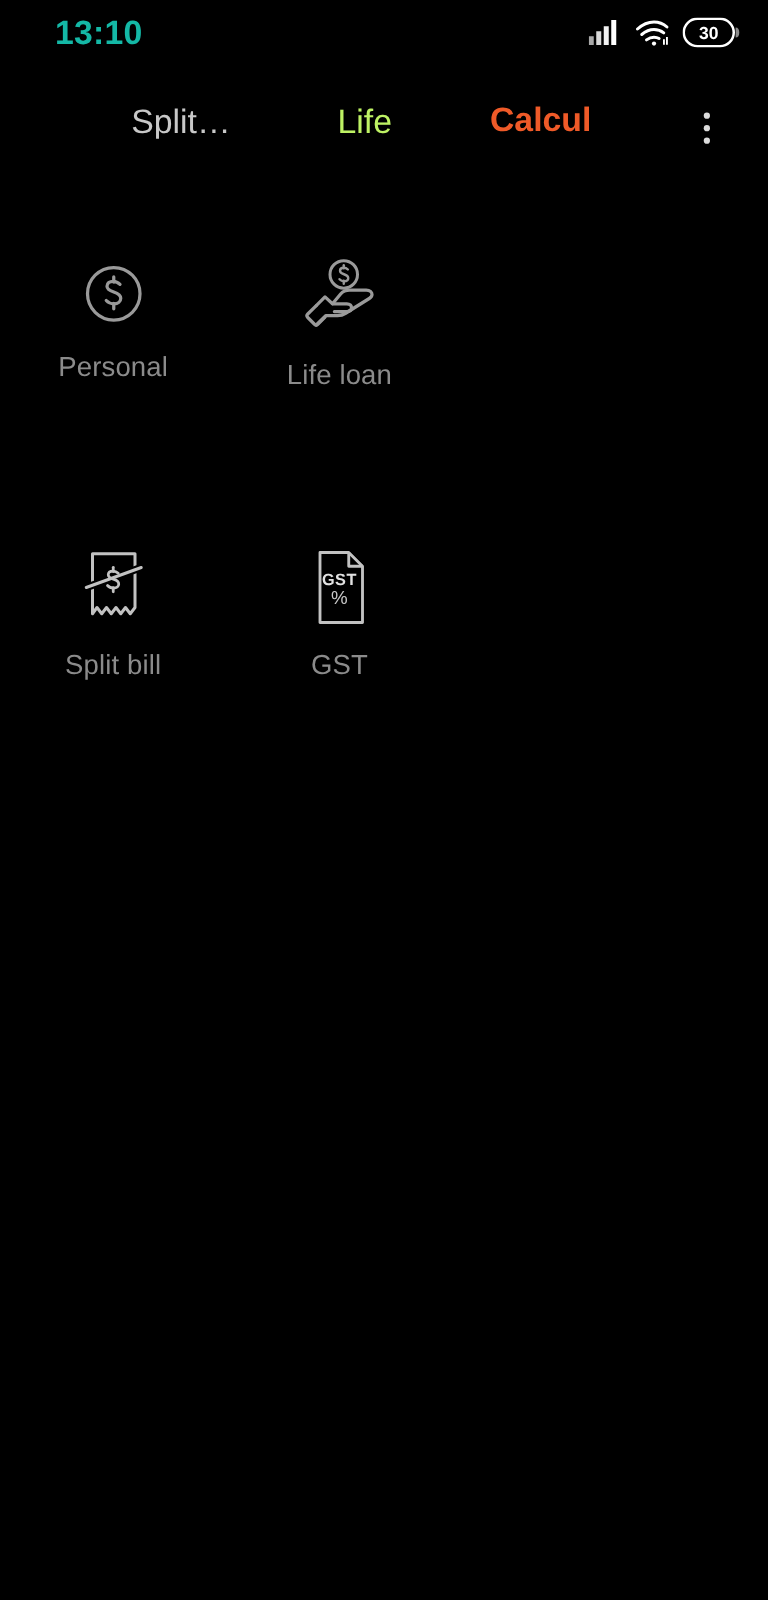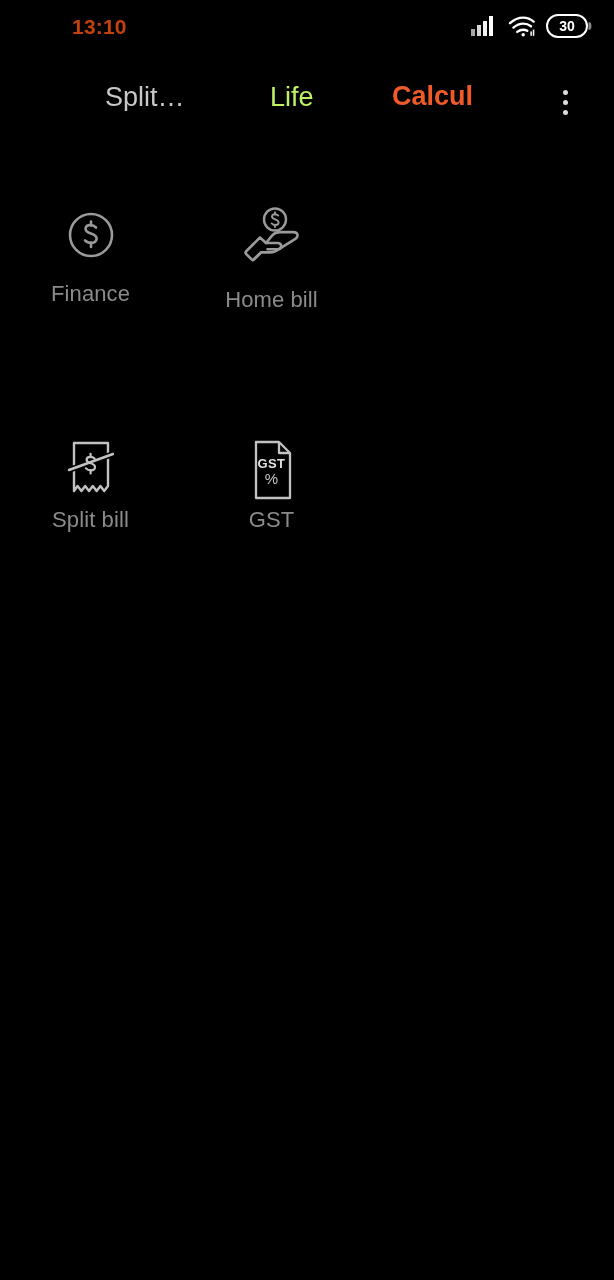--- a/index.html
+++ b/index.html
@@ -22,26 +22,25 @@
     top: 0; left: 0;
     width: 614px;
     height: 52px;
     display: flex;
     align-items: center;
     justify-content: space-between;
     padding: 0 22px 0 44px;
     box-sizing: border-box;
   }
   .status-clock {
-    color: #c2410c;
-    font-size: 21px;
+    color: #14b8a6;
+    font-size: 27px;
     font-weight: bold;
     letter-spacing: 0.2px;
     line-height: 1;
-    margin-left: 28px;
   }
   .status-icons {
     display: flex;
     align-items: center;
     gap: 11px;
   }
   .status-icons svg { display: block; }
 
   
   .tab-bar {
@@ -123,21 +122,21 @@
   .grid-cell.empty { cursor: default; }
   .cell-icon {
     width: 70px;
     height: 70px;
     display: flex;
     align-items: center;
     justify-content: center;
   }
   .cell-icon svg { display: block; }
   .cell-label {
-    margin-top: 4px;
+    margin-top: 16px;
     font-size: 22px;
     color: #8b8b8b;
     line-height: 1;
     white-space: nowrap;
     letter-spacing: 0.1px;
   }
   
   .cell-currency .cell-label { margin-top: 13px; }
   .cell-personal .cell-label { margin-top: 19px; }
   .cell-home .cell-label { margin-top: 19px; }
@@ -202,39 +201,39 @@
 
     <div class="grid-cell cell-currency">
       <div class="cell-icon">
         <svg width="56" height="56" viewBox="0 0 56 56">
           <circle cx="28" cy="28" r="21" fill="none" stroke="#9a9a9a" stroke-width="2.6"></circle>
           <path d="M33 20.5 C31.2 18.6 29.4 18 27.6 18 C24.6 18 22.6 19.6 22.6 22 C22.6 24.6 25 25.6 28 26.6 C31 27.6 33.6 28.8 33.6 31.6 C33.6 34.2 31.4 36 28.2 36 C25.8 36 23.6 35.2 22 33.4" fill="none" stroke="#9a9a9a" stroke-width="2.6" stroke-linecap="round" stroke-linejoin="round"></path>
           <line x1="28" y1="14.5" x2="28" y2="18.6" stroke="#9a9a9a" stroke-width="2.6" stroke-linecap="round"></line>
           <line x1="28" y1="35.6" x2="28" y2="40" stroke="#9a9a9a" stroke-width="2.6" stroke-linecap="round"></line>
         </svg>
       </div>
-      <div class="cell-label">Finance</div>
+      <div class="cell-label">Personal</div>
     </div>
 
     <div class="grid-cell cell-home">
       <div class="cell-icon">
         <svg width="64" height="58" viewBox="0 0 64 58">
 
           <circle cx="35" cy="13.5" r="11" fill="none" stroke="#9a9a9a" stroke-width="2.4"></circle>
           <path d="M38.3 9.6 C37.2 8.5 36.1 8.2 35 8.2 C33.2 8.2 32 9.2 32 10.6 C32 12.2 33.4 12.8 35.2 13.4 C37 14 38.6 14.7 38.6 16.4 C38.6 17.9 37.3 19 35.3 19 C33.9 19 32.6 18.5 31.6 17.4" fill="none" stroke="#9a9a9a" stroke-width="1.9" stroke-linecap="round" stroke-linejoin="round"></path>
           <line x1="35" y1="6.2" x2="35" y2="8.6" stroke="#9a9a9a" stroke-width="1.9" stroke-linecap="round"></line>
           <line x1="35" y1="18.6" x2="35" y2="21" stroke="#9a9a9a" stroke-width="1.9" stroke-linecap="round"></line>
 
           <path d="M13 38.5 L20 31.5 L26 37 L37.5 37 C40 37 41.2 38.6 41.2 40.2 C41.2 41.9 39.9 43.2 37.6 43.2 L27.5 43.2" fill="none" stroke="#9a9a9a" stroke-width="2.6" stroke-linecap="round" stroke-linejoin="round"></path>
           <path d="M26 37 L32.5 29.2 C34.4 27 37 26.1 39.6 26.1 L53 26.1 C56 26.1 57.6 27.8 57.6 29.6 C57.6 30.8 56.9 31.9 55.4 32.8 L36.5 44.6 C34.6 45.8 32.4 46.4 30.1 46.4 L20.8 46.4 L13 54" fill="none" stroke="#9a9a9a" stroke-width="2.6" stroke-linecap="round" stroke-linejoin="round"></path>
 
           <path d="M13 38.5 L6.2 45.2 C5.2 46.2 5.2 47 6.2 48 L11.6 53.4 C12.6 54.4 13.2 54.4 14.2 53.4 L20 47.6" fill="none" stroke="#9a9a9a" stroke-width="2.6" stroke-linecap="round" stroke-linejoin="round"></path>
         </svg>
       </div>
-      <div class="cell-label">Home bill</div>
+      <div class="cell-label">Life loan</div>
     </div>
 
 
   </div>
 
   <div class="grid-row">
 
     <div class="grid-cell">
       <div class="cell-icon">
         <svg width="56" height="64" viewBox="0 0 56 64">

